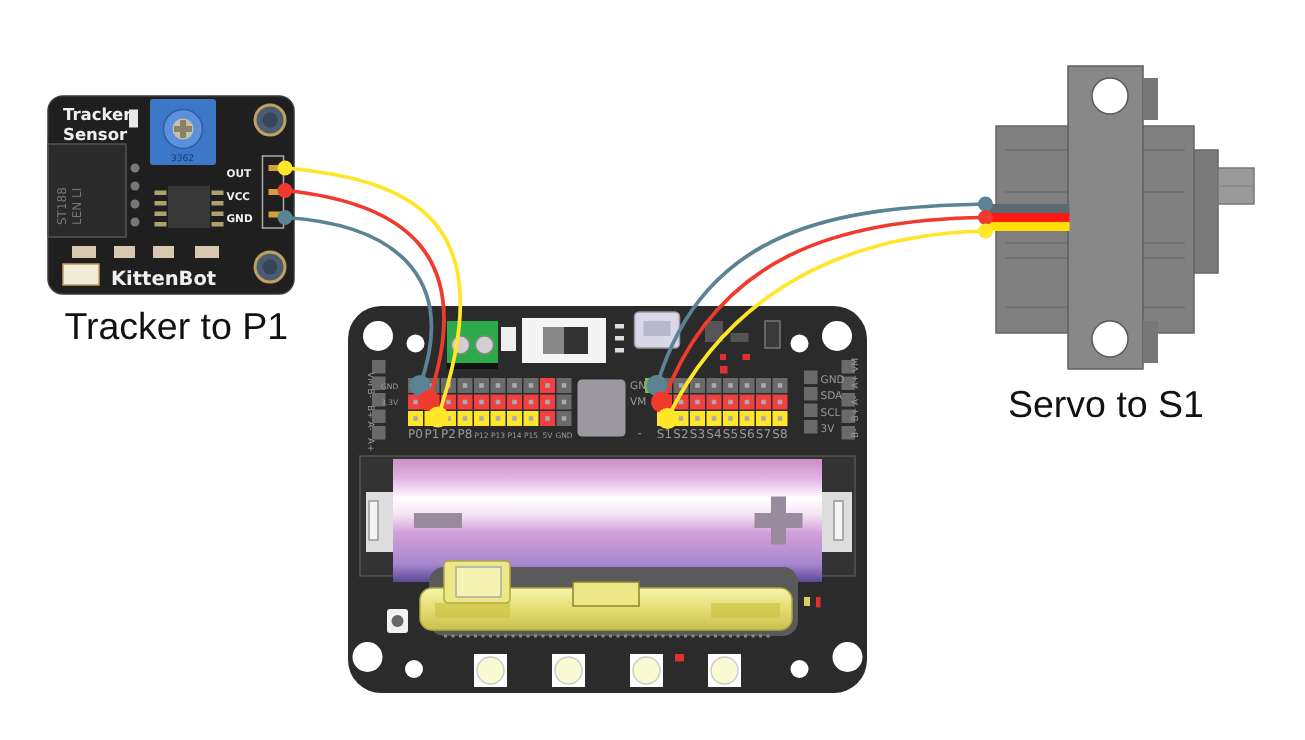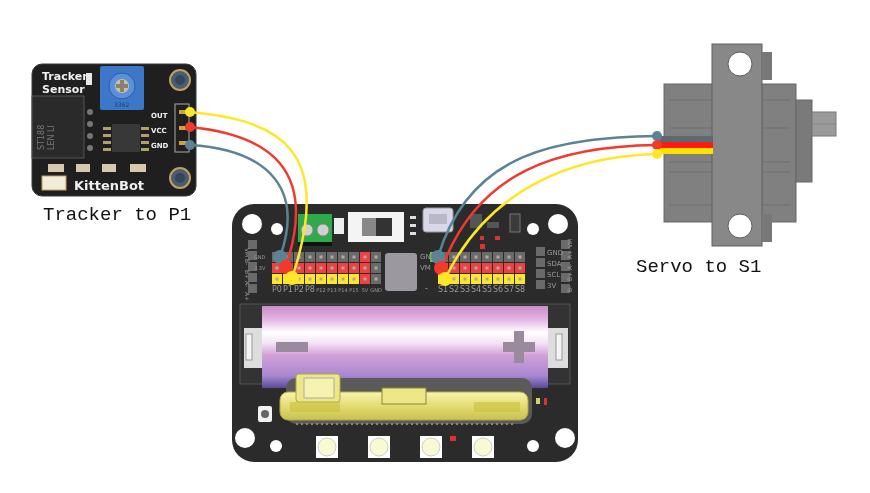--- a/index.html
+++ b/index.html
@@ -1,18 +1,18 @@
 <!DOCTYPE html>
 <html><head>
 <meta charset="utf-8">
 <style>
   html, body { margin:0; padding:0; background:#ffffff; }
   body { width:870px; height:493px; position:relative; overflow:hidden; font-family:"DejaVu Sans", sans-serif; }
   svg { position:absolute; left:0; top:0; }
-  .caption { position:absolute; font-family:Liberation Mono, monospace; font-size:19px; color:#111; white-space:nowrap; }
+  .caption { position:absolute; font-family:Liberation Sans, sans-serif; font-size:25px; color:#111; white-space:nowrap; }
   .pin-label { font-family:"DejaVu Sans", sans-serif; fill:#9a9a9a; }
   .pcb-text { font-family:"DejaVu Sans", sans-serif; }
 </style>
 </head>
 <body>
 
 <svg width="870" height="493" viewBox="0 0 870 493">
   <defs>
     <linearGradient id="batt" x1="0" y1="0" x2="0" y2="1">
       <stop offset="0" stop-color="#c890c8"></stop>
@@ -374,13 +374,13 @@
   <circle cx="292" cy="278" r="7" fill="#ffe629"></circle>
   <circle cx="657" cy="136" r="5" fill="#5b8394"></circle>
   <circle cx="657" cy="145" r="5" fill="#f03a2e"></circle>
   <circle cx="657" cy="154" r="5" fill="#ffe629"></circle>
   <circle cx="438" cy="257" r="7" fill="#5b8394"></circle>
   <circle cx="441" cy="268" r="7" fill="#f03a2e"></circle>
   <circle cx="445" cy="279" r="7" fill="#ffe629"></circle>
 </svg>
 
 <div class="caption" style="left:43px; top:204px;">Tracker to P1</div>
-<div class="caption" style="left:636px; top:256px;">Servo to S1</div>
+<div class="caption" style="left:672px; top:256px;">Servo to S1</div>
 
 </body></html>

